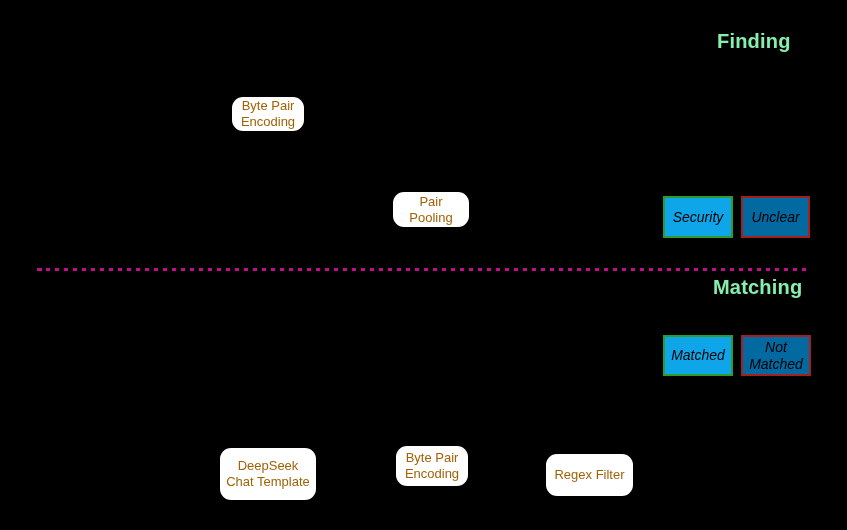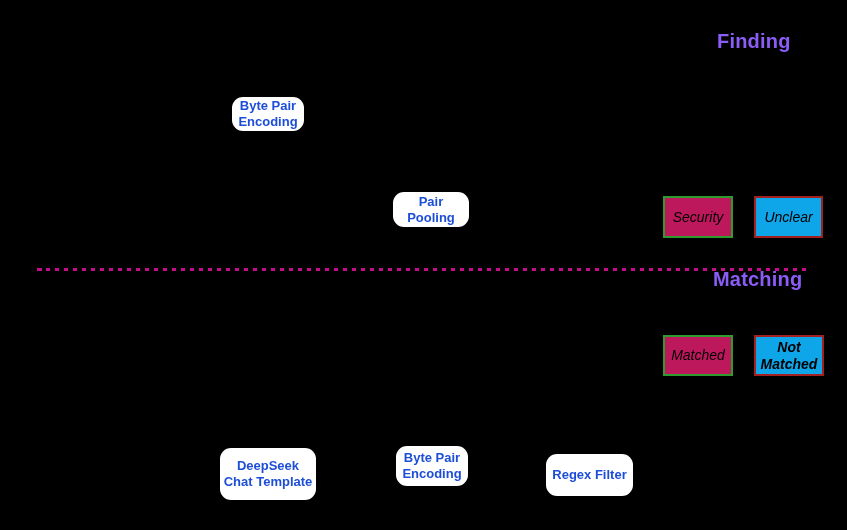--- a/index.html
+++ b/index.html
@@ -10,35 +10,35 @@
   }
   .stage {
     position: relative;
     width: 847px;
     height: 530px;
     background: #000000;
     overflow: hidden;
   }
   .section-title {
     position: absolute;
-    color: #8b5cf6;
+    color: #86efac;
     font-weight: bold;
     font-size: 20px;
     line-height: 22px;
     letter-spacing: 0.2px;
     white-space: nowrap;
   }
   .title-finding  { left: 717px; top: 30px; }
-  .title-matching { left: 713px; top: 268px; }
+  .title-matching { left: 713px; top: 276px; }
 
   .node {
     position: absolute;
     background: #ffffff;
-    color: #1d4ed8;
-    font-weight: bold;
+    color: #a16207;
+    font-weight: normal;
     font-size: 13px;
     line-height: 16px;
     text-align: center;
     border-radius: 11px;
     display: flex;
     align-items: center;
     justify-content: center;
     white-space: pre-line;
     box-sizing: border-box;
   }
@@ -55,26 +55,26 @@
     font-size: 14px;
     line-height: 17px;
     text-align: center;
     display: flex;
     align-items: center;
     justify-content: center;
     white-space: pre-line;
     box-sizing: border-box;
     border: 2.5px solid;
   }
-  .tag-green { background: #be185d; border-color: #2e9b2e; }
-  .tag-red   { background: #0ea5e9; border-color: #a32020; margin-left: 13px; }
+  .tag-green { background: #0ea5e9; border-color: #2e9b2e; }
+  .tag-red   { background: #0369a1; border-color: #a32020; }
   .tag-security    { left: 663px; top: 196px; width: 70px; height: 42px; }
   .tag-unclear     { left: 741px; top: 196px; width: 69px; height: 42px; }
   .tag-matched     { left: 663px; top: 335px; width: 70px; height: 41px; }
-  .tag-not-matched { left: 741px; top: 335px; width: 70px; height: 41px; font-weight: bold; }
+  .tag-not-matched { left: 741px; top: 335px; width: 70px; height: 41px; }
 
   .divider {
     position: absolute;
     left: 37px;
     top: 268px;
     width: 773px;
     height: 3px;
     background: repeating-linear-gradient(90deg,
       #c20d8d 0px, #c20d8d 4.5px,
       transparent 4.5px, transparent 9px);

